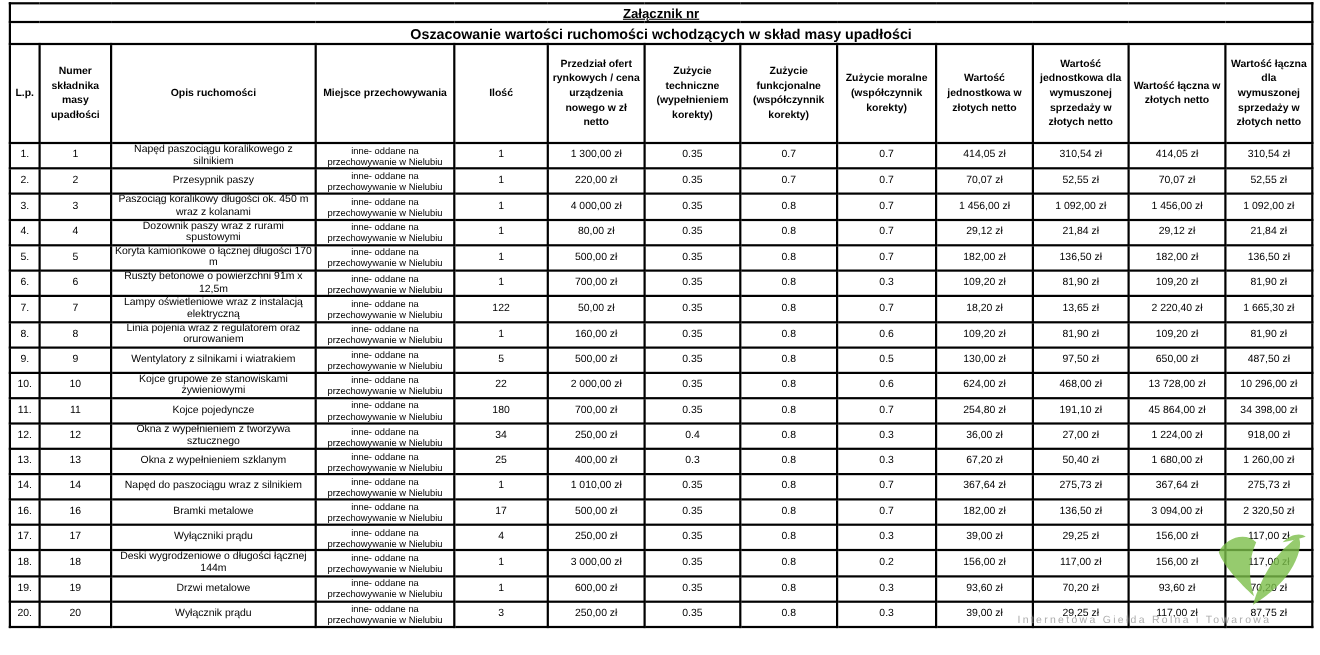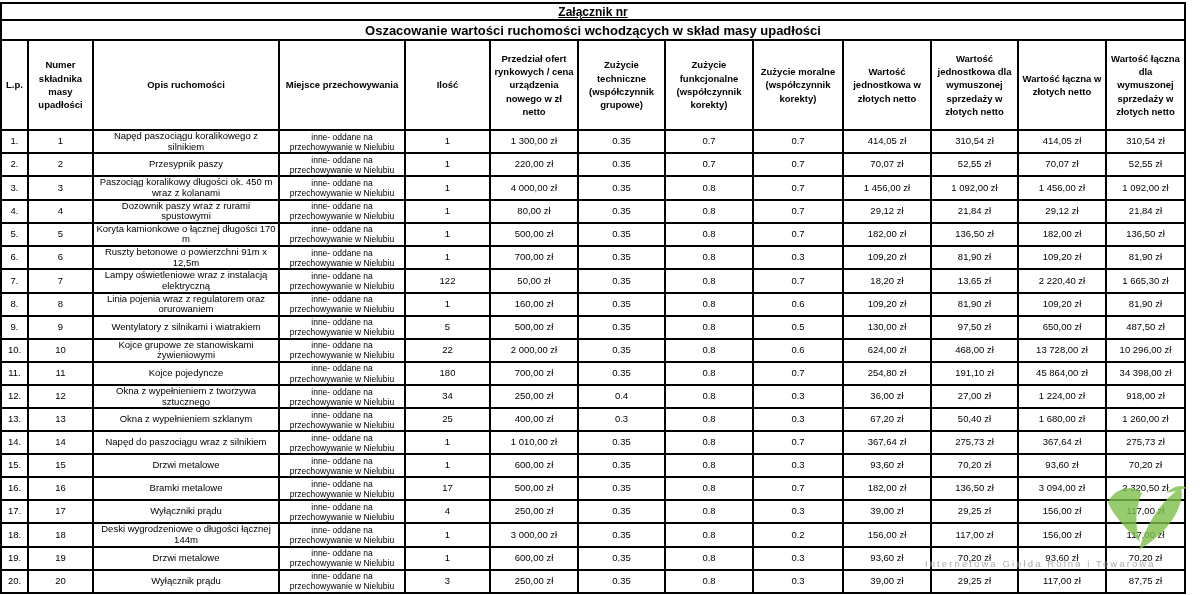--- a/index.html
+++ b/index.html
@@ -1,21 +1,21 @@
 <!DOCTYPE html>
 <html><head>
 <meta charset="utf-8">
 <style>
   html,body{margin:0;padding:0;background:#ffffff;}
   .page{
     position:relative;width:1200px;height:595px;background:#ffffff;overflow:hidden;
     font-family:"Liberation Sans",sans-serif;color:#000;
   }
   table.inv{
-    position:absolute;left:0;top:2px;width:1184px;
+    position:absolute;left:8px;top:2px;width:1184px;
     border-collapse:collapse;table-layout:fixed;
   }
   table.inv td,table.inv th{
     border:2px solid #000;
     text-align:center;vertical-align:middle;
     padding:0 2px;overflow:hidden;
   }
   tr.r-attach td{height:15px;font-weight:bold;font-size:12px;}
   tr.r-attach span{text-decoration:underline;}
   tr.r-title td{height:18px;font-weight:bold;font-size:13px;}
@@ -75,21 +75,21 @@
       <tr class="r-title">
         <td colspan="13">Oszacowanie wartości ruchomości wchodzących w skład masy upadłości</td>
       </tr>
       <tr class="r-head" id="head-row">
           <th>L.p.</th>
           <th>Numer składnika masy upadłości</th>
           <th>Opis ruchomości</th>
           <th>Miejsce przechowywania</th>
           <th>Ilość</th>
           <th>Przedział ofert rynkowych / cena urządzenia nowego w zł netto</th>
-          <th>Zużycie techniczne (współczynnik grupowe)</th>
+          <th>Zużycie techniczne (wypełnieniem korekty)</th>
           <th>Zużycie funkcjonalne (współczynnik korekty)</th>
           <th>Zużycie moralne (współczynnik korekty)</th>
           <th>Wartość jednostkowa w złotych netto</th>
           <th>Wartość jednostkowa dla wymuszonej sprzedaży w złotych netto</th>
           <th>Wartość łączna w złotych netto</th>
           <th>Wartość łączna dla wymuszonej sprzedaży w złotych netto</th>
         </tr>
     </thead>
     <tbody id="body-rows">
         <tr>
@@ -294,35 +294,20 @@
           <td class="c-miejsce">inne- oddane na<br>przechowywanie w Nielubiu</td>
           <td class="c-ilosc">1</td>
           <td class="c-przedzial">1 010,00 zł</td>
           <td class="c-zuzycie_tech">0.35</td>
           <td class="c-zuzycie_funk">0.8</td>
           <td class="c-zuzycie_moralne">0.7</td>
           <td class="c-wartosc_jedn">367,64 zł</td>
           <td class="c-wartosc_jedn_wym">275,73 zł</td>
           <td class="c-wartosc_laczna">367,64 zł</td>
           <td class="c-wartosc_laczna_wym">275,73 zł</td>
-        </tr>
-        <tr>
-          <td class="c-lp">15.</td>
-          <td class="c-nr">15</td>
-          <td class="c-opis">Drzwi metalowe</td>
-          <td class="c-miejsce">inne- oddane na<br>przechowywanie w Nielubiu</td>
-          <td class="c-ilosc">1</td>
-          <td class="c-przedzial">600,00 zł</td>
-          <td class="c-zuzycie_tech">0.35</td>
-          <td class="c-zuzycie_funk">0.8</td>
-          <td class="c-zuzycie_moralne">0.3</td>
-          <td class="c-wartosc_jedn">93,60 zł</td>
-          <td class="c-wartosc_jedn_wym">70,20 zł</td>
-          <td class="c-wartosc_laczna">93,60 zł</td>
-          <td class="c-wartosc_laczna_wym">70,20 zł</td>
         </tr>
         <tr>
           <td class="c-lp">16.</td>
           <td class="c-nr">16</td>
           <td class="c-opis">Bramki metalowe</td>
           <td class="c-miejsce">inne- oddane na<br>przechowywanie w Nielubiu</td>
           <td class="c-ilosc">17</td>
           <td class="c-przedzial">500,00 zł</td>
           <td class="c-zuzycie_tech">0.35</td>
           <td class="c-zuzycie_funk">0.8</td>

